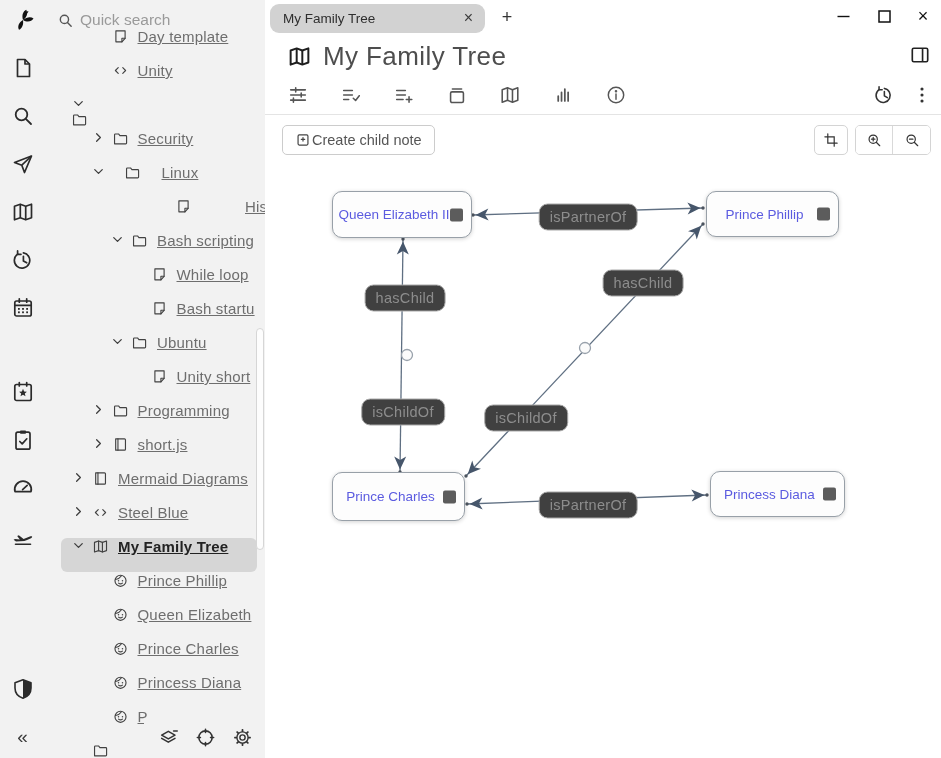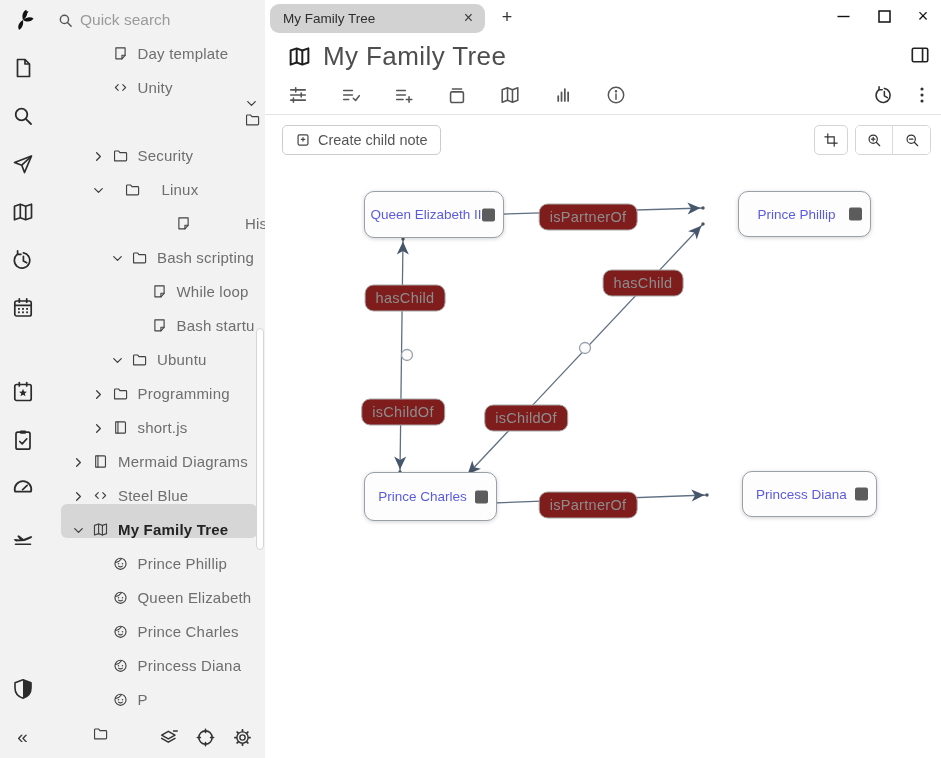--- a/index.html
+++ b/index.html
@@ -18,22 +18,22 @@
 
   
   .tree-pane { width:220px; background:#f2f2f2; position:relative; flex-shrink:0; overflow:hidden; }
   .qsearch { position:absolute; top:6px; left:0; right:0; height:28px; display:flex;
     align-items:center; padding-left:12px; z-index:3; }
   .qsearch .sic { width:17px; height:17px; color:#555; flex-shrink:0; }
   .qsearch input { border:none; outline:none; background:transparent; margin-left:6px;
     font-size:15.5px; color:#444; width:160px; font-family:inherit; }
   .qsearch input::placeholder { color:#9a9a9a; }
   .tree { position:absolute; top:28px; left:0; right:0; }
-  .trow { height:34px; display:flex; align-items:flex-end; white-space:nowrap;
-    overflow:hidden; color:#6e6e6e; font-size:15px; letter-spacing:.2px; cursor:pointer; }
+  .trow { height:34px; display:flex; align-items:flex-start; white-space:nowrap;
+    overflow:hidden; color:#6e6e6e; font-size:15px; letter-spacing:.2px; cursor:pointer;text-decoration:underline; }
   .trow .chev { width:21px; height:15px; flex-shrink:0; color:#3d3d3d; }
   .trow .chev svg { width:15px; height:15px; }
   .trow .ticon { width:21px; height:17px; flex-shrink:0; color:#414141; }
   .trow .ticon svg { width:17px; height:17px; }
   .trow .tlabel { margin-left:5px; }
   .trow.selected { background:#d6d6d6; border-radius:6px; margin-right:8px; color:#222;
     font-weight:bold; }
   .scroll-thumb { position:absolute; right:1px; top:328px; width:8px; height:222px;
     background:#fdfdfd; border:1px solid #d6d6d6; border-radius:4px; z-index:4; }
   .tree-btns { position:absolute; bottom:0; right:0; z-index:5; background:#f2f2f2;
@@ -71,43 +71,43 @@
   .ribbon .rbic { width:22px; height:22px; color:#555; margin-right:31px; cursor:pointer; }
   .ribbon .rbic svg { width:100%; height:100%; }
   .rb-right { position:absolute; top:8px; width:22px; height:22px; color:#333; cursor:pointer; }
   .rb-right svg { width:100%; height:100%; }
   .rb-history { right:46px; } .rb-kebab { right:8px; }
 
   
   .map-area { flex:1; position:relative; background:#fff; }
   #edge-svg { position:absolute; left:0; top:0; }
   .map-toolbar-left { position:absolute; left:17px; top:10px; z-index:6; }
-  .btn-create { display:flex; align-items:center; gap:7px; background:#fff;
+  .btn-create { display:flex; align-items:center; gap:1px; background:#fff;
     border:1px solid #ccc; border-radius:5px; height:30px; padding:0 12px; font-size:14.5px;
     color:#555; cursor:pointer; font-family:inherit; }
   .btn-create .bic { width:16px; height:16px; color:#444; }
   .btn-create .bic svg { width:100%; height:100%; }
   .map-toolbar-right { position:absolute; right:10px; top:10px; z-index:6; display:flex; gap:7px; }
   .sq-btn { width:34px; height:30px; background:#fff; border:1px solid #d4d4d4;
     border-radius:5px; display:flex; align-items:center; justify-content:center;
     color:#333; cursor:pointer; }
   .sq-btn svg { width:16px; height:16px; }
   .zoom-group { display:flex; border:1px solid #d4d4d4; border-radius:5px; overflow:hidden; }
   .zoom-group .zbtn { width:37px; height:28px; background:#fff; display:flex;
     align-items:center; justify-content:center; color:#333; cursor:pointer; }
   .zoom-group .zbtn:first-child { border-right:1px solid #d9d9d9; }
   .zoom-group svg { width:16px; height:16px; }
 
   .map-node { position:absolute; background:#fdfdfd; border:1.6px solid #98a0a8;
     border-radius:10px; box-shadow:0 1px 4px rgba(0,0,0,.18); display:flex;
     align-items:center; justify-content:center; padding-right:24px; padding-left:8px;
-    font-size:13.5px; color:#5b5be0; cursor:move; z-index:3; white-space:nowrap;margin-left:32px; }
+    font-size:13.5px; color:#5b5be0; cursor:move; z-index:3; white-space:nowrap; }
   .nhandle { position:absolute; right:8px; top:50%; transform:translateY(-50%);
     width:13px; height:13px; background:#5c5c5c; border-radius:2px; cursor:crosshair; }
-  .elabel { position:absolute; transform:translate(-50%,-50%); background:#7f1d1d;
+  .elabel { position:absolute; transform:translate(-50%,-50%); background:#404040;
     border:1px solid #a8a8a8; border-radius:9px; padding:4px 10px 5px; font-size:14.5px;
     color:#8d8d8d; letter-spacing:.3px; z-index:2; white-space:nowrap; }
 </style>
 </head>
 <body>
 
 <div id="app">
 
   <div class="rail">
     <div class="ric">
@@ -289,20 +289,28 @@
           <span class="tlabel">Bash startu</span>
         </div>
         <div class="trow" style="padding-left: 65px;">
           <span class="chev"><svg viewBox="0 0 24 24" fill="none" stroke="currentColor" stroke-width="2" stroke-linecap="round" stroke-linejoin="round">
               <path d="M6 9 L12 15 L18 9"></path>
             </svg></span>
           <span class="ticon"><svg viewBox="0 0 24 24" fill="none" stroke="currentColor" stroke-width="1.6" stroke-linecap="round" stroke-linejoin="round">
               <path d="M3.6 19.5 V6.8 C3.6 6.1 4.1 5.6 4.8 5.6 H9.2 L11.2 8 H19.4 C20.1 8 20.6 8.5 20.6 9.2 V18.3 C20.6 19 20.1 19.5 19.4 19.5 Z"></path>
             </svg></span>
           <span class="tlabel">Ubuntu</span>
+        </div>
+        <div class="trow" style="padding-left: 84.5px;">
+          <span class="chev"></span>
+          <span class="ticon"><svg viewBox="0 0 24 24" fill="none" stroke="currentColor" stroke-width="1.6" stroke-linecap="round" stroke-linejoin="round">
+              <path d="M5.5 4 H18.5 V14.5 L14 19.5 H5.5 Z"></path>
+              <path d="M14 19.5 V14.5 H18.5"></path>
+            </svg></span>
+          <span class="tlabel">Unity short</span>
         </div>
         <div class="trow" style="padding-left: 45.5px;">
           <span class="chev"><svg viewBox="0 0 24 24" fill="none" stroke="currentColor" stroke-width="2" stroke-linecap="round" stroke-linejoin="round">
               <path d="M9 6 L15 12 L9 18"></path>
             </svg></span>
           <span class="ticon"><svg viewBox="0 0 24 24" fill="none" stroke="currentColor" stroke-width="1.6" stroke-linecap="round" stroke-linejoin="round">
               <path d="M3.6 19.5 V6.8 C3.6 6.1 4.1 5.6 4.8 5.6 H9.2 L11.2 8 H19.4 C20.1 8 20.6 8.5 20.6 9.2 V18.3 C20.6 19 20.1 19.5 19.4 19.5 Z"></path>
             </svg></span>
           <span class="tlabel">Programming</span>
         </div>

